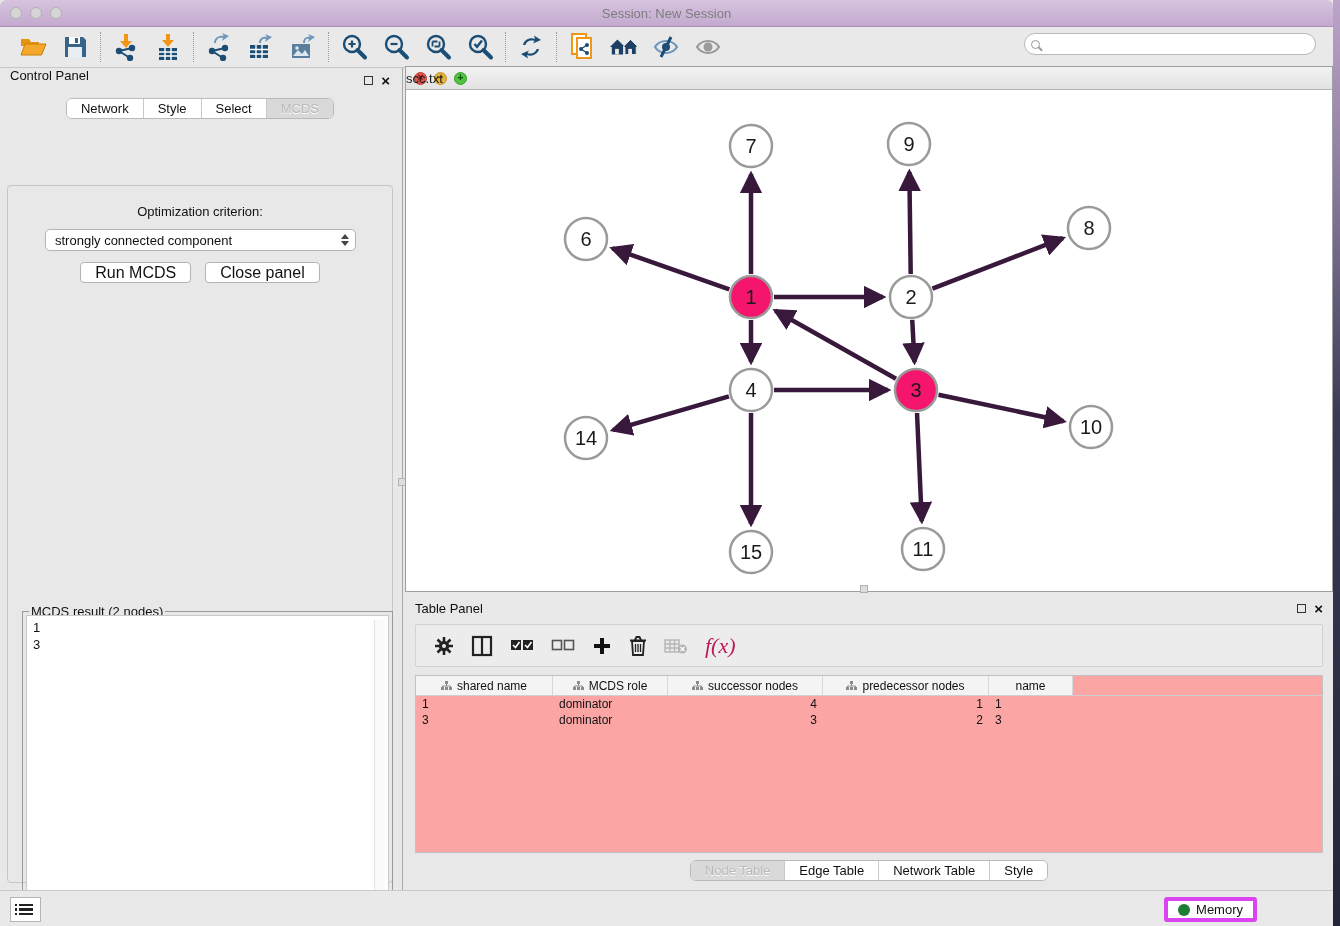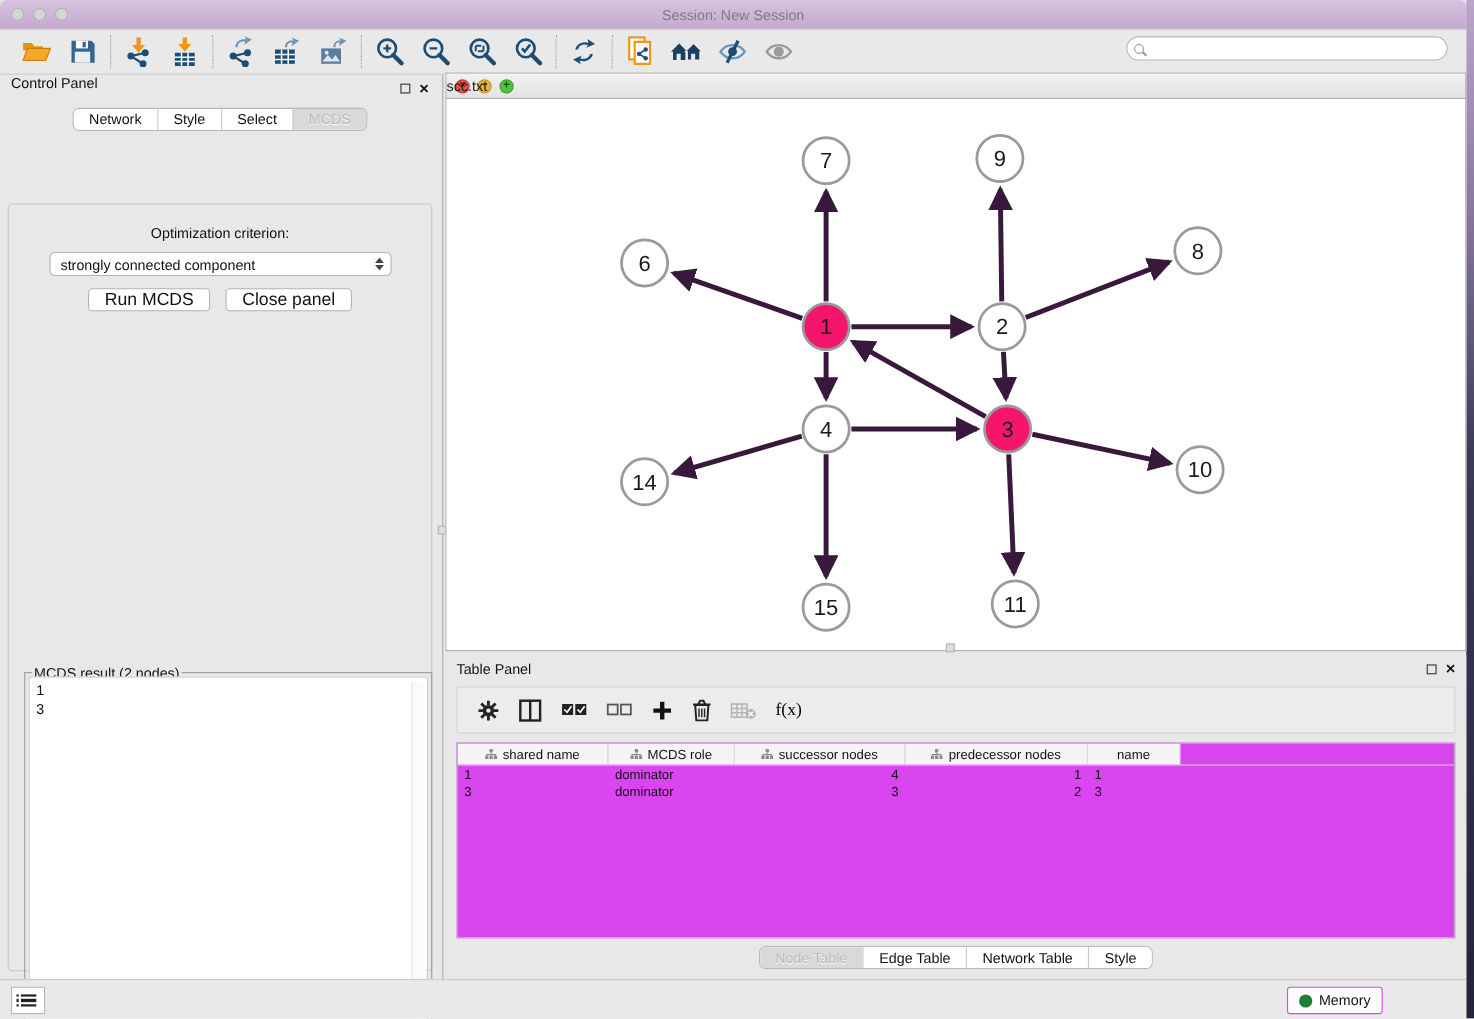--- a/index.html
+++ b/index.html
@@ -80,40 +80,40 @@
   .itl .g { background:#51c140; border:1px solid #35a227; color:#0f4d0a; }
   .net-title { position:absolute; left:0; right:0; text-align:left; font-size:13px; color:#1a1a1a; }
   .net-canvas { position:relative; width:926px; height:501px; background:#fff; }
 
   
   .table-panel { position:absolute; left:405px; top:596px; width:928px; height:293px; background:#e8e8e8; }
   .tp-header { height:24px; display:flex; align-items:center; padding:0 10px; }
   .tp-toolbar { position:absolute; left:10px; top:28px; width:908px; height:43px; background:#ececec;
     border:1px solid #d2d2d2; border-radius:2px; display:flex; align-items:center; gap:17px; padding-left:18px; }
   .tpi { display:flex; align-items:center; justify-content:center; }
-  .fx { font-family:"Liberation Serif", serif; font-size:16px; color:#000000; }
-  .tp-table { position:absolute; left:10px; top:79px; width:908px; height:178px; background:#d946ef;
+  .fx { font-family:"Liberation Serif", serif; font-style:italic; font-size:22px; color:#be185d; }
+  .tp-table { position:absolute; left:10px; top:79px; width:908px; height:178px; background:#fca5a5;
     border:1px solid #c2c2c2; overflow:hidden; }
   .thead { display:flex; height:20px; border-bottom:1px solid #cfcfcf; }
   .th { background:#f4f4f4; border-right:1px solid #d8d8d8; display:flex; align-items:center;
     justify-content:center; gap:5px; font-size:12px; color:#111; }
   .trow { display:flex; height:16px; font-size:12px; color:#111; }
   .td { padding:1px 6px 0 6px; white-space:nowrap; overflow:hidden; }
   .td.right { text-align:right; }
   .tp-tabs { position:absolute; left:0; top:264px; width:100%; display:flex; justify-content:center; }
 
   
   .statusbar { position:absolute; left:0; top:890px; width:1333px; height:36px; background:#e9e9e9;
     border-top:1px solid #cacaca; }
   .list-btn { position:absolute; left:10px; top:6px; width:31px; height:25px; background:#fff;
     border:1px solid #b5b5b5; display:flex; align-items:center; justify-content:center; }
   .list-glyph { display:flex; flex-direction:column; gap:2px; }
   .list-glyph i { display:block; width:14px; height:2.5px; background:#222; position:relative; }
   .list-glyph i::before { content:""; position:absolute; left:-4px; width:2.5px; height:2.5px; background:#222; }
-  .memory-btn { position:absolute; right:76px; top:6px; height:25px; background:#fff; border:1px solid #d946ef;
+  .memory-btn { position:absolute; right:76px; top:6px; height:25px; background:#fff; border:4px solid #d946ef;
     border-radius:3px; display:flex; align-items:center; gap:6px; padding:0 10px; font-size:13px; color:#111; }
   .mem-dot { width:12px; height:12px; border-radius:50%; background:#1e7e34; }
 </style>
 </head>
 <body>
 
 <div class="screen">
 
   <div class="titlebar">
     <div class="traffic">

